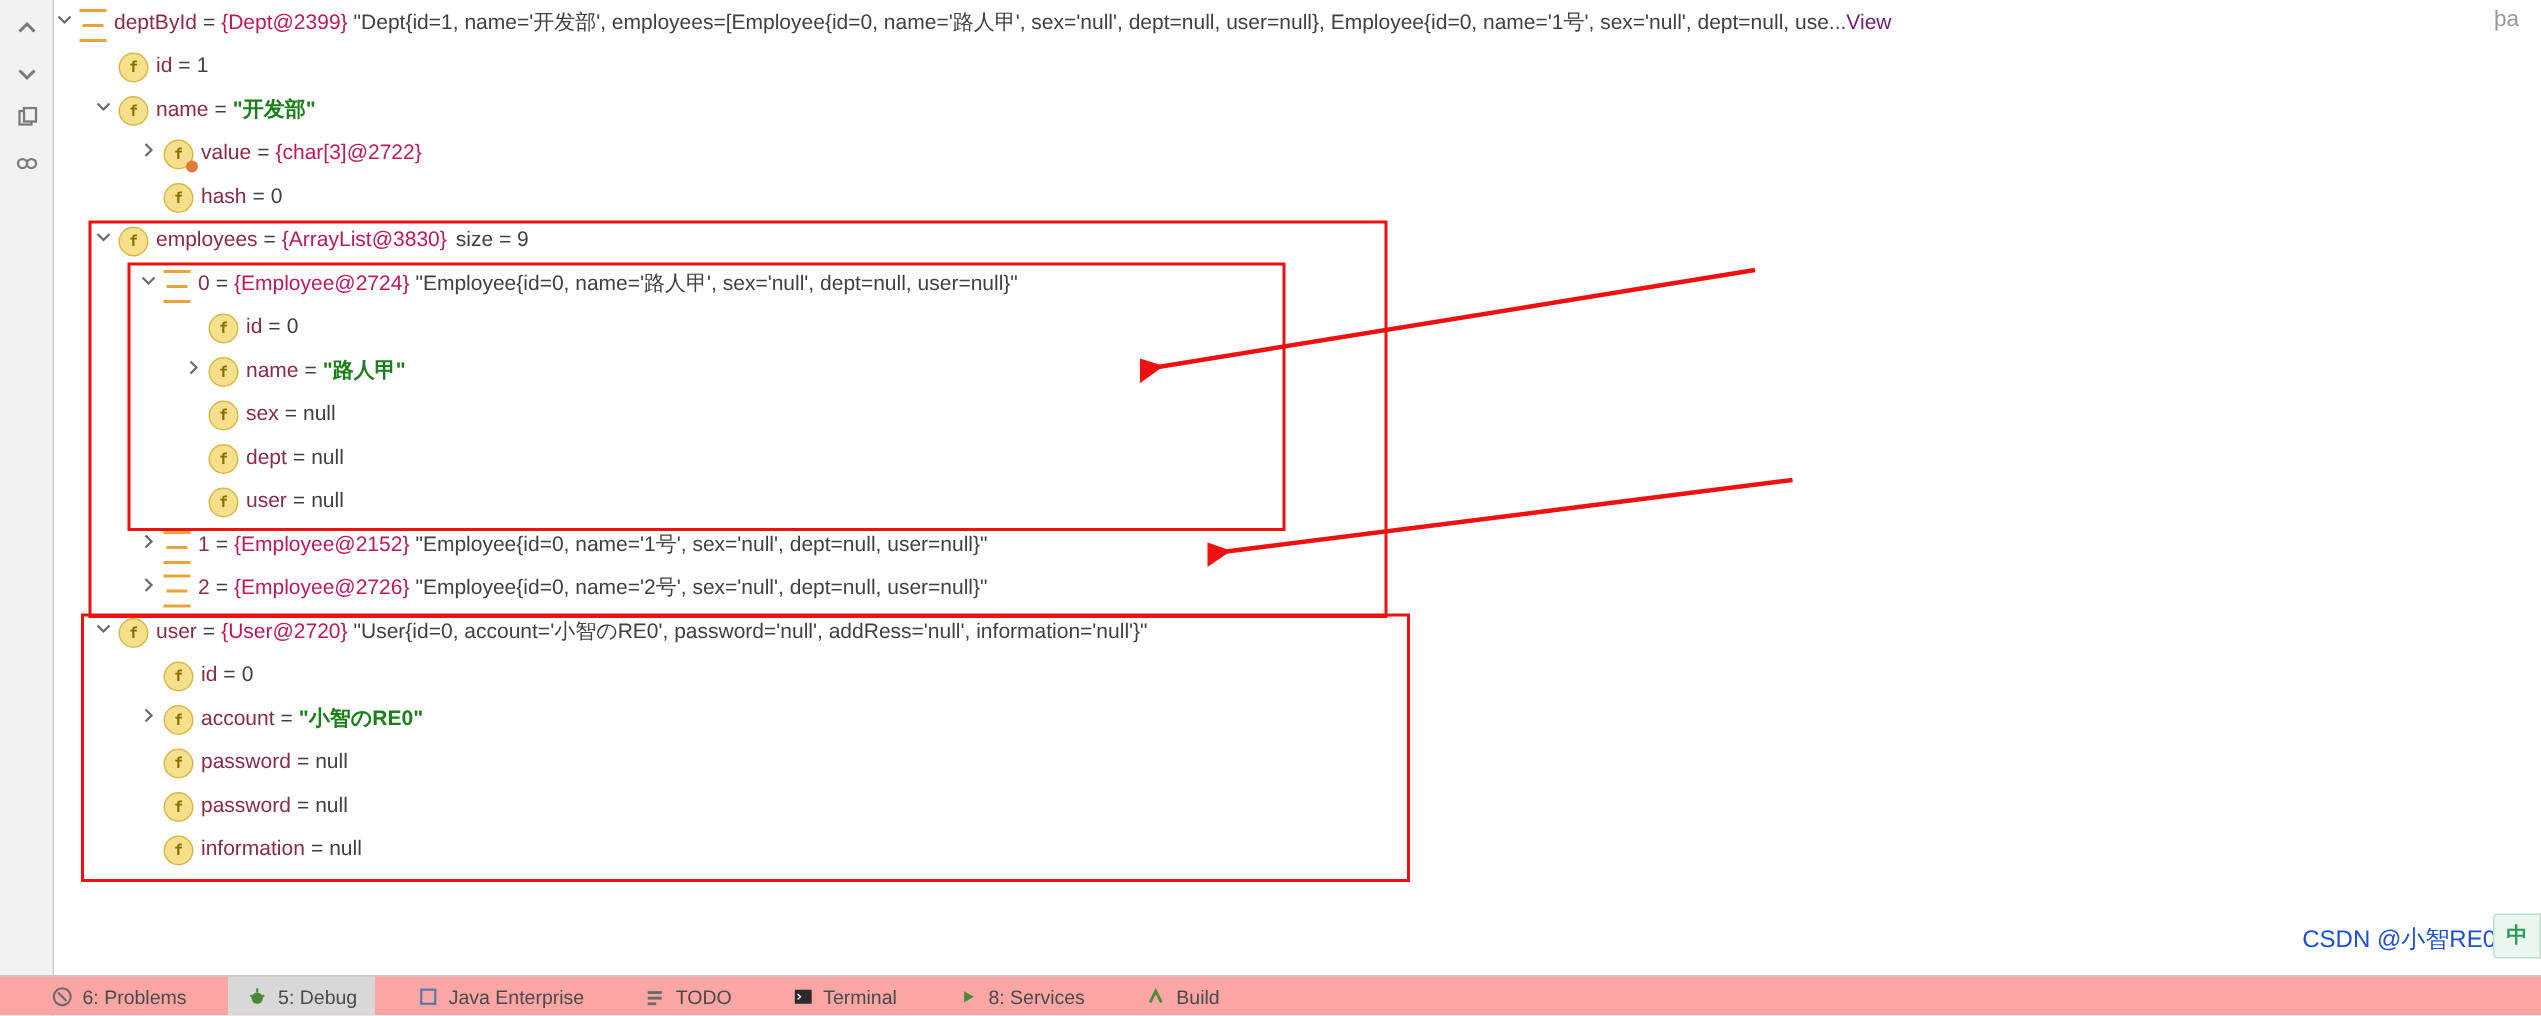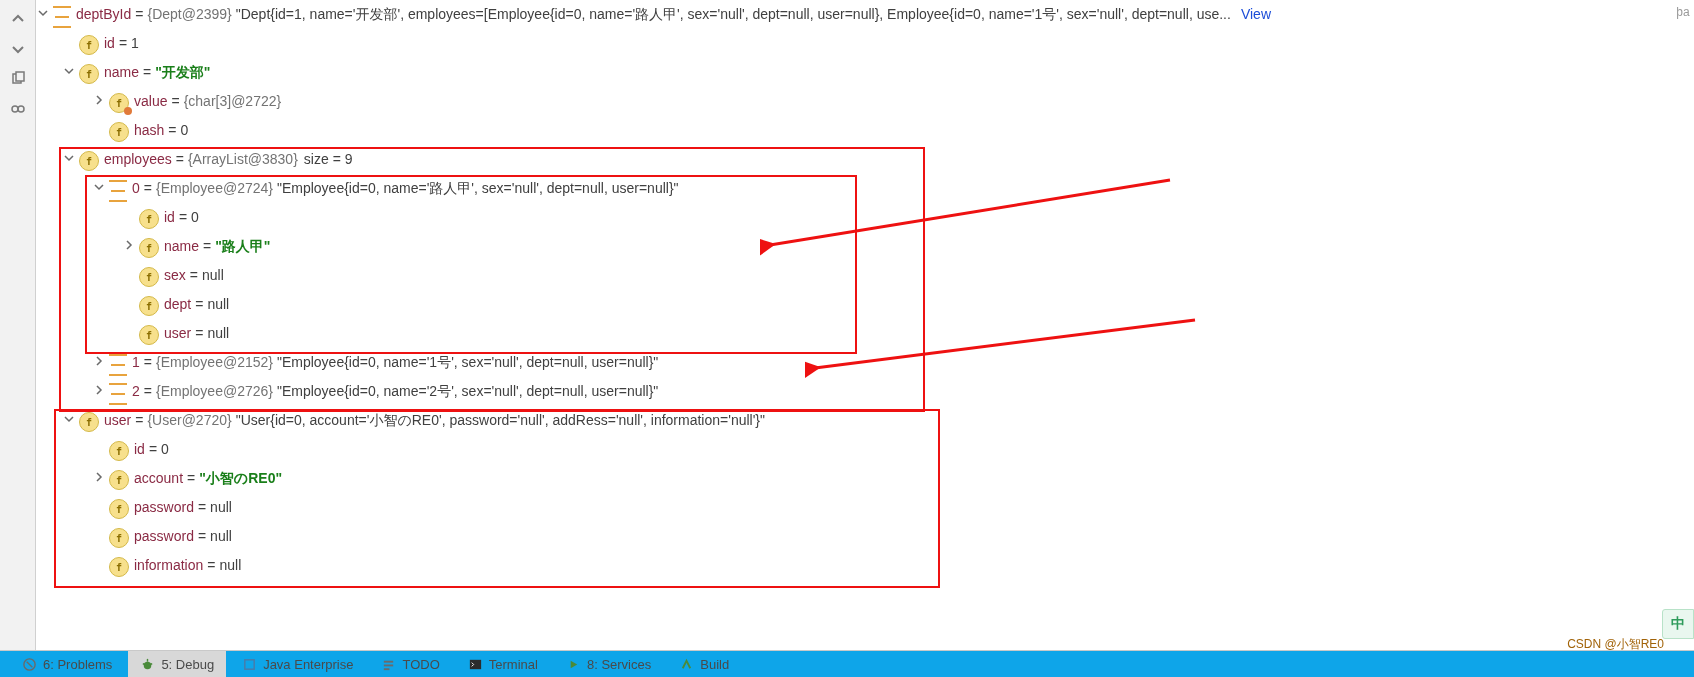--- a/index.html
+++ b/index.html
@@ -20,39 +20,39 @@
   .ic{width:18px;height:18px;margin-right:5px;display:inline-flex;align-items:center;
       justify-content:center;flex:none}
   .ic-f{background:#f7e08c;border:1px solid #d4b94a;border-radius:10px;font-size:10px;
         font-weight:bold;color:#8a6d00;font-family:Consolas,monospace}
   .ic-l{background:#fff;border-top:2px solid #e8a33d;border-bottom:2px solid #e8a33d;
         position:relative}
   .ic-l:after{content:"";position:absolute;left:2px;right:2px;top:50%;height:2px;
               margin-top:-1px;background:#e8a33d}
   .nm{color:#8a2a44}
   .eq{color:#404040;margin:0 4px}
-  .ty{color:#737373}
+  .ty{color:#be185d}
   .str{color:#1a7f1a;font-weight:bold}
   .qstr{color:#404040}
-  .view{color:#1d4ed8;text-decoration:none;margin-left:10px}
+  .view{color:#701a75;text-decoration:none;margin-left:0}
   .ind1{padding-left:26px}.ind2{padding-left:56px}.ind3{padding-left:86px}
   .box-red{position:absolute;border:2px solid #e11;pointer-events:none;z-index:5}
   .arrow{position:absolute;z-index:6;pointer-events:none}
   .bottom-bar{position:absolute;left:0;right:0;bottom:0;height:26px;border-top:1px solid #c9c9c9;
-              background:#0ea5e9;display:flex;align-items:center;padding-left:10px;gap:4px;
+              background:#fca5a5;display:flex;align-items:center;padding-left:22px;gap:16px;
               font-size:13px;color:#4a4a4a}
   .tab{display:flex;align-items:center;padding:0 12px;height:100%;gap:6px;cursor:pointer}
   .tab.sel{background:#d8d8d8}
   .tab .ticon{width:15px;height:15px;display:inline-flex;align-items:center;justify-content:center}
-  .water{position:absolute;right:30px;bottom:24px;color:#a16207;font-size:12px;pointer-events:none}
+  .water{position:absolute;right:30px;bottom:40px;color:#1d4ed8;font-size:16px;pointer-events:none}
   .ime{position:absolute;right:0;bottom:38px;width:30px;height:28px;background:#e9f7ef;
        border:1px solid #b8e2c8;border-radius:3px 0 0 3px;display:flex;align-items:center;
        justify-content:center;color:#2e9b5b;font-size:14px;font-weight:bold}
-  .rpad{position:absolute;right:0;top:0;width:22px;height:24px;display:flex;align-items:center;
-        justify-content:center;color:#9a9a9a;font-size:12px}
+  .rpad{position:absolute;right:12px;top:0;width:22px;height:24px;display:flex;align-items:center;
+        justify-content:center;color:#9a9a9a;font-size:15px}
 </style>
 </head>
 <body>
 
 <div class="left-tool">
   <div class="tbtn">
     <svg viewBox="0 0 16 16">
         <path d="M3 10 L8 5 L13 10" fill="none" stroke="currentColor" stroke-width="2"></path>
       </svg>
   </div>

